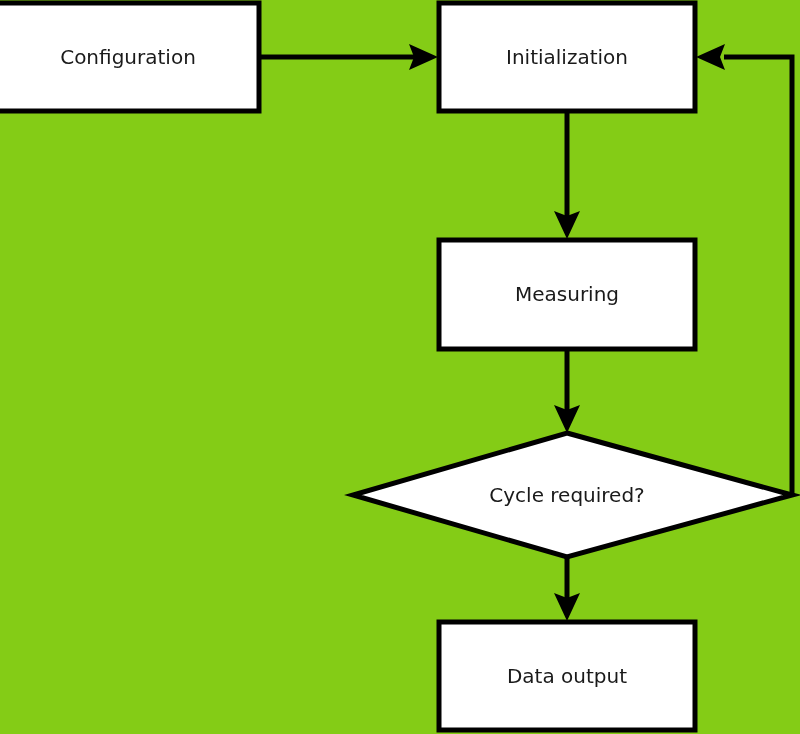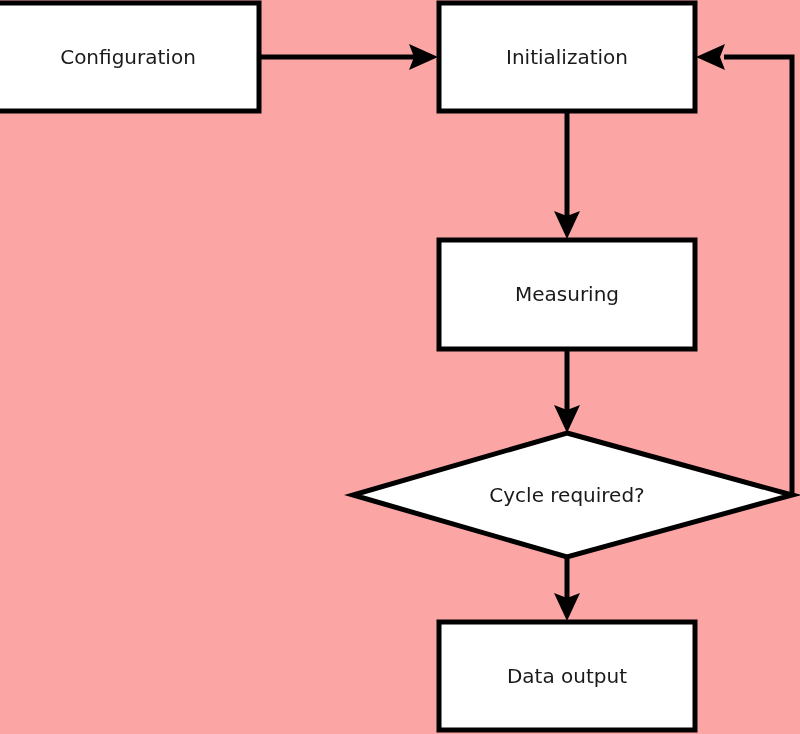--- a/index.html
+++ b/index.html
@@ -11,21 +11,21 @@
   body {
     width: 800px;
     height: 734px;
     overflow: hidden;
     font-family: "DejaVu Sans", sans-serif;
   }
   #flowchart-root {
     position: relative;
     width: 800px;
     height: 734px;
-    background: #fca5a5;
+    background: #84cc16;
     text-align: center;
   }
   #flow-svg {
     position: absolute;
     top: 0;
     left: 0;
     width: 800px;
     height: 734px;
     display: block;
   }

